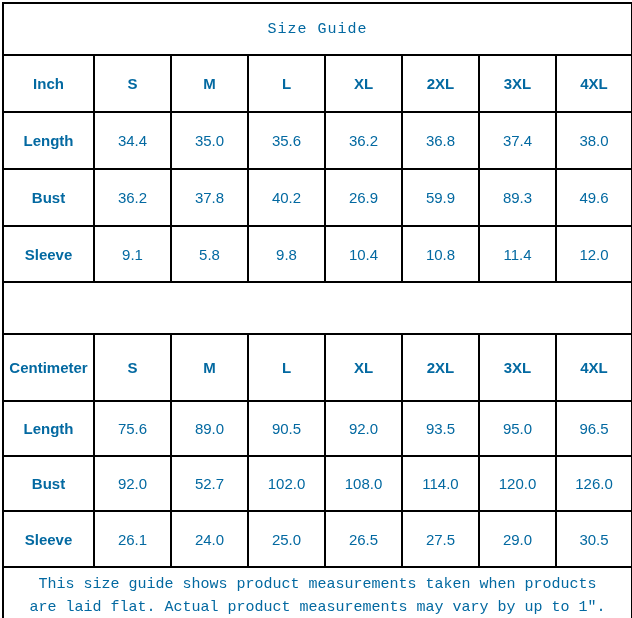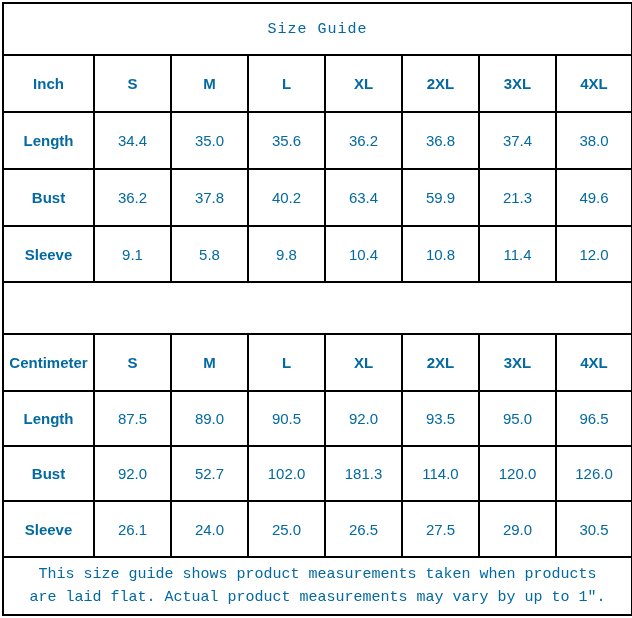--- a/index.html
+++ b/index.html
@@ -94,69 +94,69 @@
       <td class="value-cell">36.8</td>
       <td class="value-cell">37.4</td>
       <td class="value-cell">38.0</td>
     </tr>
 
     <tr style="height:57px">
       <td class="label-cell">Bust</td>
       <td class="value-cell">36.2</td>
       <td class="value-cell">37.8</td>
       <td class="value-cell">40.2</td>
-      <td class="value-cell">63.4</td>
+      <td class="value-cell">26.9</td>
       <td class="value-cell">59.9</td>
-      <td class="value-cell">21.3</td>
+      <td class="value-cell">89.3</td>
       <td class="value-cell">49.6</td>
     </tr>
 
     <tr style="height:56px">
       <td class="label-cell">Sleeve</td>
       <td class="value-cell">9.1</td>
       <td class="value-cell">5.8</td>
       <td class="value-cell">9.8</td>
       <td class="value-cell">10.4</td>
       <td class="value-cell">10.8</td>
       <td class="value-cell">11.4</td>
       <td class="value-cell">12.0</td>
     </tr>
 
     <tr style="height:52px">
       <td class="spacer-cell" colspan="8"></td>
     </tr>
 
-    <tr style="height:57px">
+    <tr style="height:67px">
       <td class="hdr-cell">Centimeter</td>
       <td class="hdr-cell">S</td>
       <td class="hdr-cell">M</td>
       <td class="hdr-cell">L</td>
       <td class="hdr-cell">XL</td>
       <td class="hdr-cell">2XL</td>
       <td class="hdr-cell">3XL</td>
       <td class="hdr-cell">4XL</td>
     </tr>
 
     <tr style="height:55px">
       <td class="label-cell">Length</td>
-      <td class="value-cell">87.5</td>
+      <td class="value-cell">75.6</td>
       <td class="value-cell">89.0</td>
       <td class="value-cell">90.5</td>
       <td class="value-cell">92.0</td>
       <td class="value-cell">93.5</td>
       <td class="value-cell">95.0</td>
       <td class="value-cell">96.5</td>
     </tr>
 
     <tr style="height:55px">
       <td class="label-cell">Bust</td>
       <td class="value-cell">92.0</td>
       <td class="value-cell">52.7</td>
       <td class="value-cell">102.0</td>
-      <td class="value-cell">181.3</td>
+      <td class="value-cell">108.0</td>
       <td class="value-cell">114.0</td>
       <td class="value-cell">120.0</td>
       <td class="value-cell">126.0</td>
     </tr>
 
     <tr style="height:56px">
       <td class="label-cell">Sleeve</td>
       <td class="value-cell">26.1</td>
       <td class="value-cell">24.0</td>
       <td class="value-cell">25.0</td>

